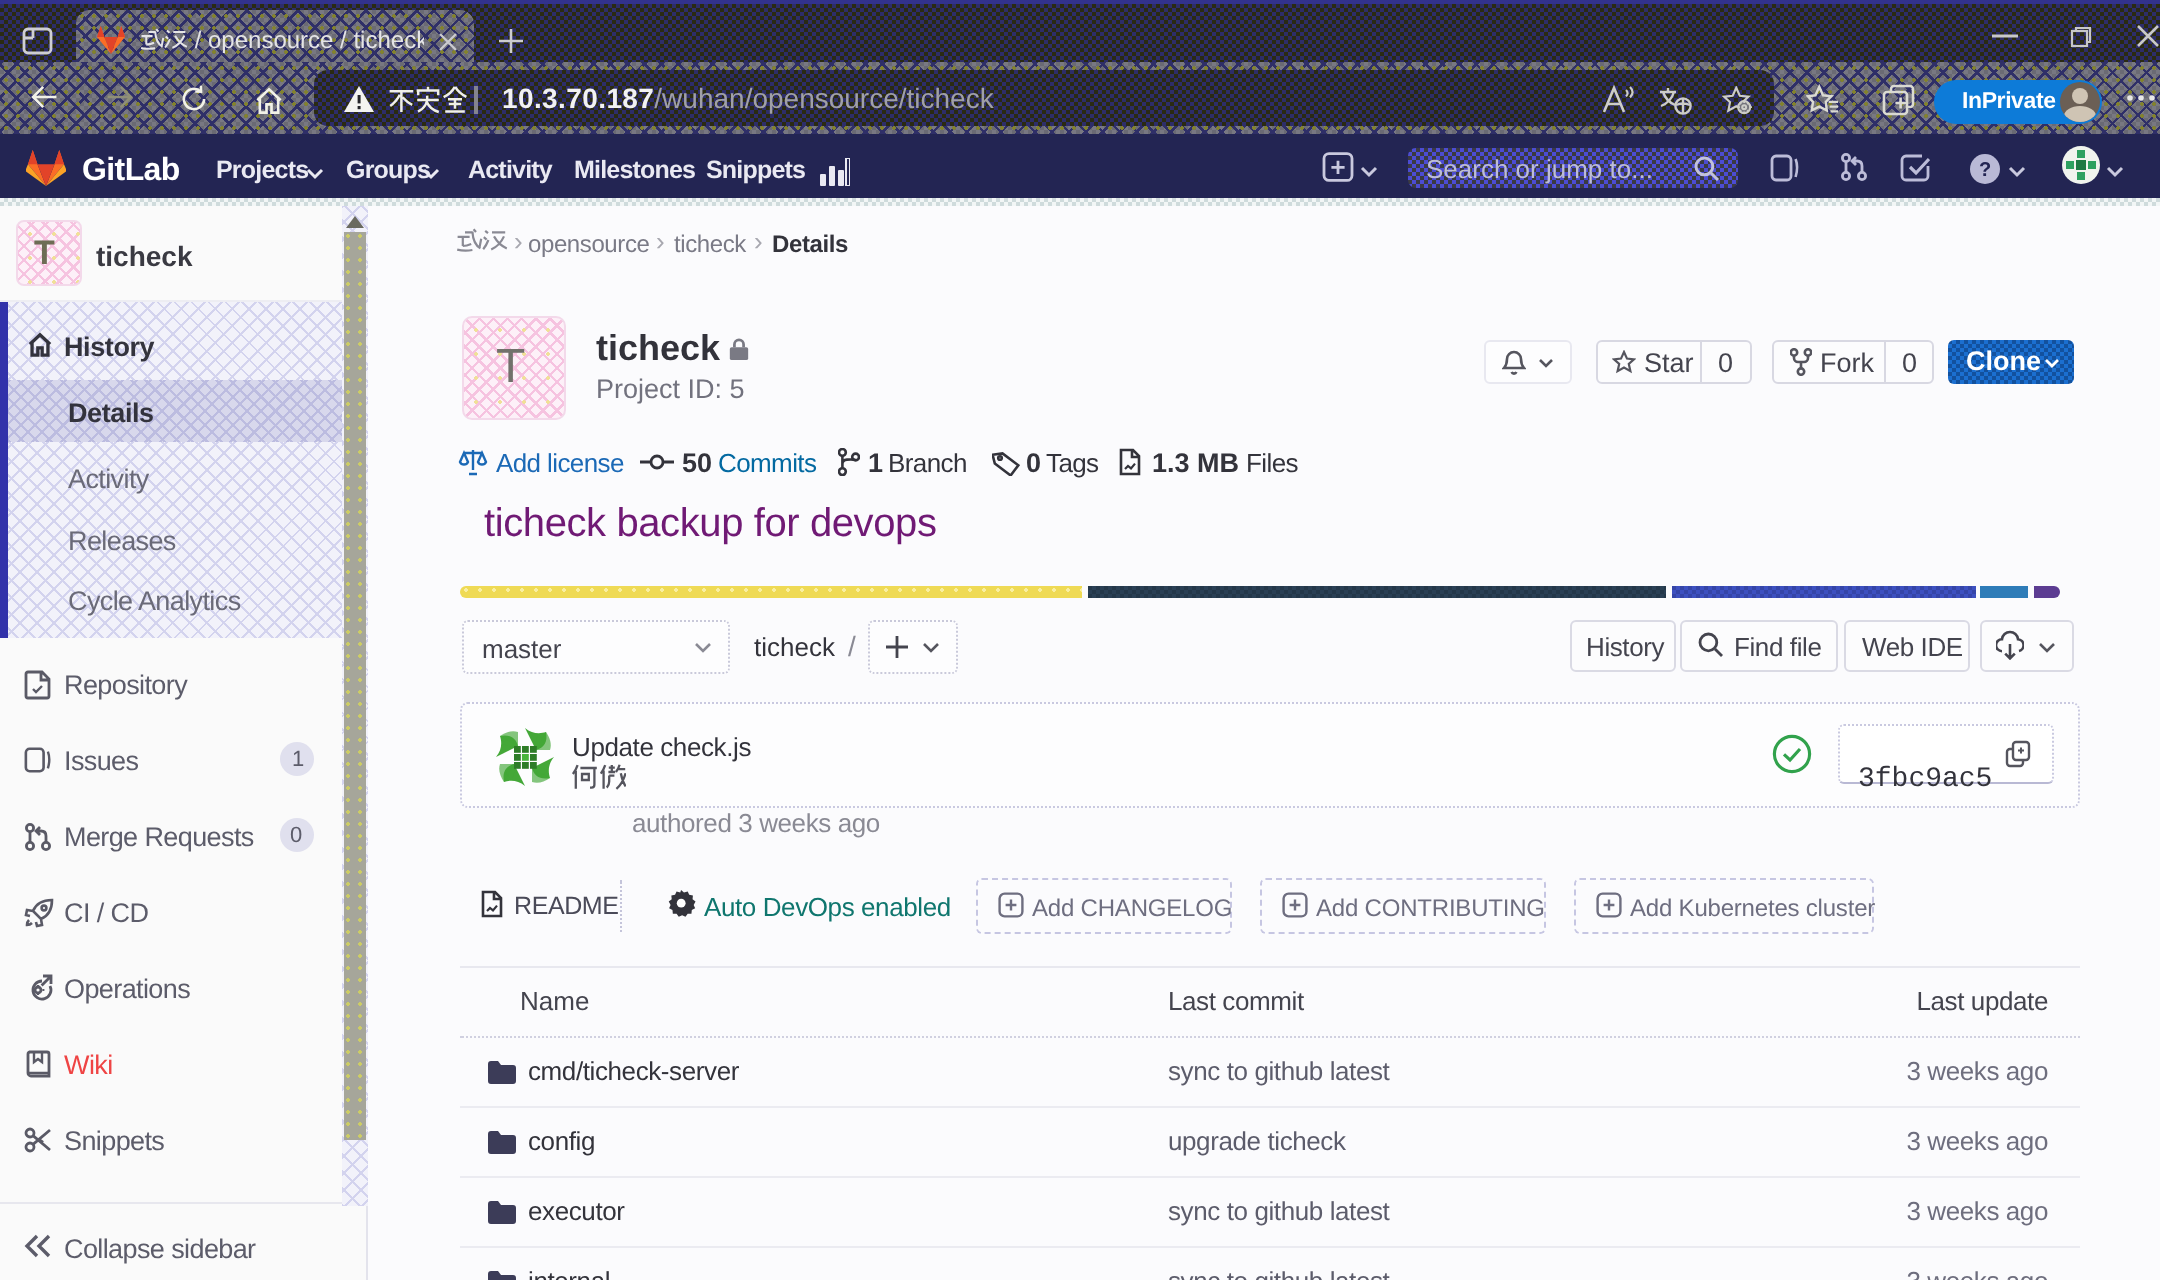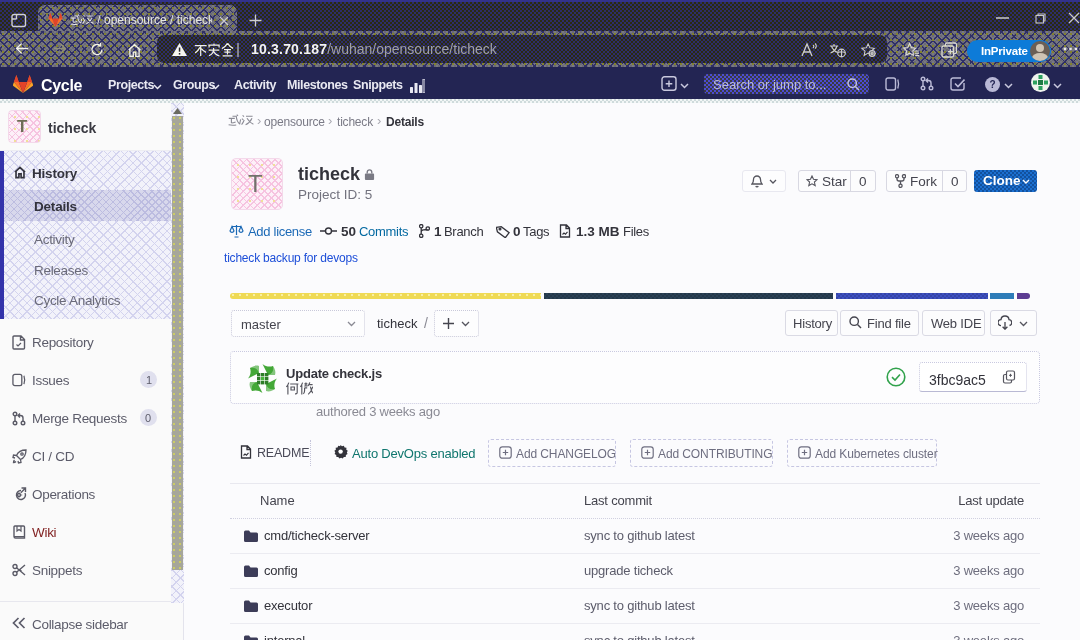--- a/index.html
+++ b/index.html
@@ -162,21 +162,21 @@
 <div class="abs" style="left:0;top:99px;width:1080px;height:4px;background:conic-gradient(#cfdbdc 25%,#f2f6f6 0 50%,#cfdbdc 0 75%,#f2f6f6 0);background-size:4px 4px"></div>
 <svg class="abs" style="left:13px;top:75px" width="20" height="18" viewBox="0 0 20 19">
 <polygon fill="#fc6d26" points="10,19 0.5,7.5 3,0 5.5,7.5"></polygon>
 <polygon fill="#fc6d26" points="10,19 19.5,7.5 17,0 14.5,7.5"></polygon>
 <polygon fill="#e24329" points="10,19 5.5,7.5 14.5,7.5"></polygon>
 <polygon fill="#e24329" points="3,0 5.5,7.5 0.5,7.5"></polygon>
 <polygon fill="#e24329" points="17,0 14.5,7.5 19.5,7.5"></polygon>
 <polygon fill="#fca326" points="0.5,7.5 10,19 -1,11"></polygon>
 <polygon fill="#fca326" points="19.5,7.5 10,19 21,11"></polygon>
 </svg>
-<div class="t" style="left:41px;top:77px;font-size:16px;font-weight:700;letter-spacing:-.3px;color:#fff">Cycle</div>
+<div class="t" style="left:41px;top:77px;font-size:16px;font-weight:700;letter-spacing:-.3px;color:#fff">GitLab</div>
 <div class="t" style="left:108px;top:78px;font-size:12.5px;font-weight:700;letter-spacing:-.4px;color:#e9e9f2">Projects</div>
 <svg class="abs" style="left:153px;top:84px" width="9" height="6" viewBox="0 0 9 6" fill="none" stroke="#e9e9f2" stroke-width="1.5">
     <path d="M1 1 L4.5 4.5 L8 1"></path>
   </svg>
 <div class="t" style="left:173px;top:78px;font-size:12.5px;font-weight:700;letter-spacing:-.4px;color:#e9e9f2">Groups</div>
 <svg class="abs" style="left:211px;top:84px" width="9" height="6" viewBox="0 0 9 6" fill="none" stroke="#e9e9f2" stroke-width="1.5">
     <path d="M1 1 L4.5 4.5 L8 1"></path>
   </svg>
 <div class="t" style="left:234px;top:78px;font-size:12.5px;font-weight:700;letter-spacing:-.4px;color:#e9e9f2">Activity</div>
 <div class="t" style="left:287px;top:78px;font-size:12.5px;font-weight:700;letter-spacing:-.4px;color:#e9e9f2">Milestones</div>
@@ -287,21 +287,21 @@
 <svg class="abs" style="left:12px;top:487px" width="15" height="14" viewBox="0 0 15 14" fill="none" stroke="#5a5a66" stroke-width="1.4">
     <path d="M9 3.5 a4.5 4.5 0 1 0 4 2.5 M9.5 1 L13.5 1 L13.5 5 M13.3 1.2 L8.8 5.7"></path>
     <circle cx="7" cy="8" r="1.5"></circle>
     <path d="M7 5.5 v1 M7 9.5 v1 M4.8 8 h1 M9.2 8 h1" stroke-width="1.1"></path>
   </svg>
 <div class="t" style="left:32px;top:487px;font-size:13.5px;letter-spacing:-.3px;color:#5c5c6a">Operations</div>
 <svg class="abs" style="left:12px;top:525px" width="14" height="14" viewBox="0 0 14 14" fill="none" stroke="#5a5a66" stroke-width="1.4">
     <path d="M2.5 1 H11.5 a1 1 0 0 1 1 1 V13 H3.5 a1.5 1.5 0 0 1 -1.5 -1.5 V2 a1 1 0 0 1 1 -1 Z"></path>
     <path d="M2 11.5 H12.5 M5 1 V6 L7 4.5 L9 6 V1" stroke-width="1.2"></path>
   </svg>
-<div class="t" style="left:32px;top:525px;font-size:13.5px;letter-spacing:-.3px;color:#7f1d1d">Wiki</div>
+<div class="t" style="left:32px;top:525px;font-size:13.5px;letter-spacing:-.3px;color:#ef4444">Wiki</div>
 <svg class="abs" style="left:12px;top:563px" width="14" height="14" viewBox="0 0 14 14" fill="none" stroke="#5a5a66" stroke-width="1.4">
     <circle cx="3" cy="3.5" r="2"></circle>
     <circle cx="3" cy="10.5" r="2"></circle>
     <path d="M4.5 4.8 L13 12 M4.5 9.2 L13 2 M8 7 L9.5 8.2"></path>
   </svg>
 <div class="t" style="left:32px;top:563px;font-size:13.5px;letter-spacing:-.3px;color:#5c5c6a">Snippets</div>
 <div class="abs" style="left:0;top:601px;width:171px;height:1px;background:#e7e7ee"></div>
 <svg class="abs" style="left:12px;top:617px" width="14" height="12" viewBox="0 0 14 12" fill="none" stroke="#5c5c6a" stroke-width="1.7">
     <path d="M6.5 1 L1.5 6 L6.5 11 M12.5 1 L7.5 6 L12.5 11"></path>
   </svg>
@@ -387,21 +387,21 @@
   </svg>
 <div class="t" style="left:513px;top:224px;font-size:13.5px;font-weight:700;color:#33333b">0</div>
 <div class="t" style="left:523px;top:224px;font-size:13px;letter-spacing:-.3px;color:#33333b">Tags</div>
 <svg class="abs" style="left:559px;top:224px" width="12" height="14" viewBox="0 0 12 14" fill="none" stroke="#33333b" stroke-width="1.3">
     <path d="M1.5 1 H7.5 L10.5 4 V13 H1.5 Z M7 1 V4.5 H10.5"></path>
     <path d="M3.5 10.5 L5 9 L6.5 10.2 L8.5 7.8" stroke-width="1.1"></path>
   </svg>
 <div class="t" style="left:576px;top:224px;font-size:13.5px;font-weight:700;color:#33333b">1.3 MB</div>
 <div class="t" style="left:623px;top:224px;font-size:13px;letter-spacing:-.3px;color:#33333b">Files</div>
 
-<div class="t" style="left:224px;top:251px;font-size:12px;letter-spacing:-.2px;color:#1d4ed8">ticheck backup for devops</div>
+<div class="t" style="left:242px;top:251px;font-size:20px;letter-spacing:-.2px;color:#701a75">ticheck backup for devops</div>
 
 <div class="abs texyellow" style="left:230px;top:293px;width:311px;height:6px;border-radius:3px 0 0 3px"></div>
 <div class="abs" style="left:544px;top:293px;width:289px;height:6px;background:conic-gradient(#2a4055 25%,#24384a 0 50%,#2a4055 0 75%,#24384a 0);background-size:4px 4px"></div>
 <div class="abs" style="left:836px;top:293px;width:152px;height:6px;background:conic-gradient(#3d50c0 25%,#3545a8 0 50%,#3d50c0 0 75%,#3545a8 0);background-size:4px 4px"></div>
 <div class="abs" style="left:990px;top:293px;width:24px;height:6px;background:#2e7cb8"></div>
 <div class="abs" style="left:1017px;top:293px;width:13px;height:6px;background:#5c3c92;border-radius:0 3px 3px 0"></div>
 
 <div class="abs" style="left:231px;top:310px;width:134px;height:27px;border:1px dotted #c9c9da;border-radius:3px;background:#fdfdfe"></div>
 <div class="t" style="left:241px;top:317px;font-size:13px;color:#44444e">master</div>
 <svg class="abs" style="left:347px;top:321px" width="9" height="6" viewBox="0 0 9 6" fill="none" stroke="#8a8a94" stroke-width="1.3">
@@ -457,32 +457,32 @@
       <rect x="15" y="11" width="3.4" height="3.4"></rect>
       <rect x="19" y="11" width="3.4" height="3.4"></rect>
       <rect x="11" y="15" width="3.4" height="3.4"></rect>
       <rect x="19" y="15" width="3.4" height="3.4"></rect>
       <rect x="11" y="19" width="3.4" height="3.4"></rect>
       <rect x="15" y="19" width="3.4" height="3.4"></rect>
       <rect x="19" y="19" width="3.4" height="3.4"></rect>
       <rect x="15" y="15" width="3.4" height="3.4" fill="#49b53c"></rect>
     </g>
 </svg>
-<div class="t" style="left:286px;top:366px;font-size:13px;font-weight:700;letter-spacing:-.2px;color:#33333b">Update check.js</div>
+<div class="t" style="left:286px;top:366px;font-size:13px;font-weight:400;letter-spacing:-.2px;color:#33333b">Update check.js</div>
 <svg class="abs" style="left:286px;top:382px" width="27" height="13" viewBox="0 0 27 13" fill="none" stroke="#55555e" stroke-width="1.15">
 <path d="M2.8 0.6 C2.2 2.4 1.4 3.8 0.4 5 M1.9 3.4 V12.4 M4.2 2 h8.2 M11.2 2 v8.4 c0 1 -0.4 1.4 -1.4 1.4 h-0.8 M5 5 h3.4 v3 h-3.4 z"></path>
 <path transform="translate(14,0)" d="M2.6 0.6 C2 2.4 1.3 3.6 0.4 4.8 M1.8 3.2 V12.4 M4.4 1.8 h3 M5.9 0.5 v3.2 M4.2 4 h3.4 M4.6 5.8 h2.6 M4.6 5.8 v3 c0 1.4 -0.4 2.2 -1.2 3 M9.8 0.4 c-0.4 1.4 -1 2.6 -1.8 3.6 M8.6 2.6 h4 M10.4 4.6 c0.6 3 1.6 5.4 2.4 6.6 M12.8 4.6 c-1 3.4 -2.4 6 -4.6 7.8"></path>
 </svg>
 <div class="t" style="left:316px;top:404px;font-size:13px;letter-spacing:-.2px;color:#8a8a94">authored 3 weeks ago</div>
 <svg class="abs" style="left:886px;top:367px" width="20" height="20" viewBox="0 0 20 20" fill="none" stroke="#31a24c" stroke-width="1.6">
     <circle cx="10" cy="10" r="8.8"></circle>
     <path d="M6 10.2 L9 13 L14 7.5"></path>
   </svg>
 <div class="abs" style="left:919px;top:362px;width:108px;height:30px;border:1px dotted #c9c9e0;border-radius:3px;background:#fff;border-bottom:1px solid #b9b9d4"></div>
-<div class="t" style="left:929px;top:372px;font-size:14px;font-family:Liberation Sans, sans-serif;color:#33333b">3fbc9ac5</div>
+<div class="t" style="left:929px;top:382px;font-size:14px;font-family:Liberation Mono, monospace;color:#33333b">3fbc9ac5</div>
 <svg class="abs" style="left:1002px;top:370px" width="14" height="14" viewBox="0 0 14 14" fill="none" stroke="#55555e" stroke-width="1.2">
     <rect x="4.5" y="1" width="8" height="9" rx="1.5"></rect>
     <path d="M9.5 10 V11.5 a1.5 1.5 0 0 1 -1.5 1.5 H3 a1.5 1.5 0 0 1 -1.5 -1.5 V6 a1.5 1.5 0 0 1 1.5 -1.5 H4.5"></path>
     <path d="M8.5 3.8 v3 M7 5.3 h3" stroke-width="1"></path>
   </svg>
 
 <svg class="abs" style="left:240px;top:445px" width="12" height="14" viewBox="0 0 12 14" fill="none" stroke="#33333b" stroke-width="1.3">
     <path d="M1.5 1 H7.5 L10.5 4 V13 H1.5 Z M7 1 V4.5 H10.5"></path>
     <path d="M3.5 10.5 L5 9 L6.5 10.2 L8.5 7.8" stroke-width="1.1"></path>
   </svg>

